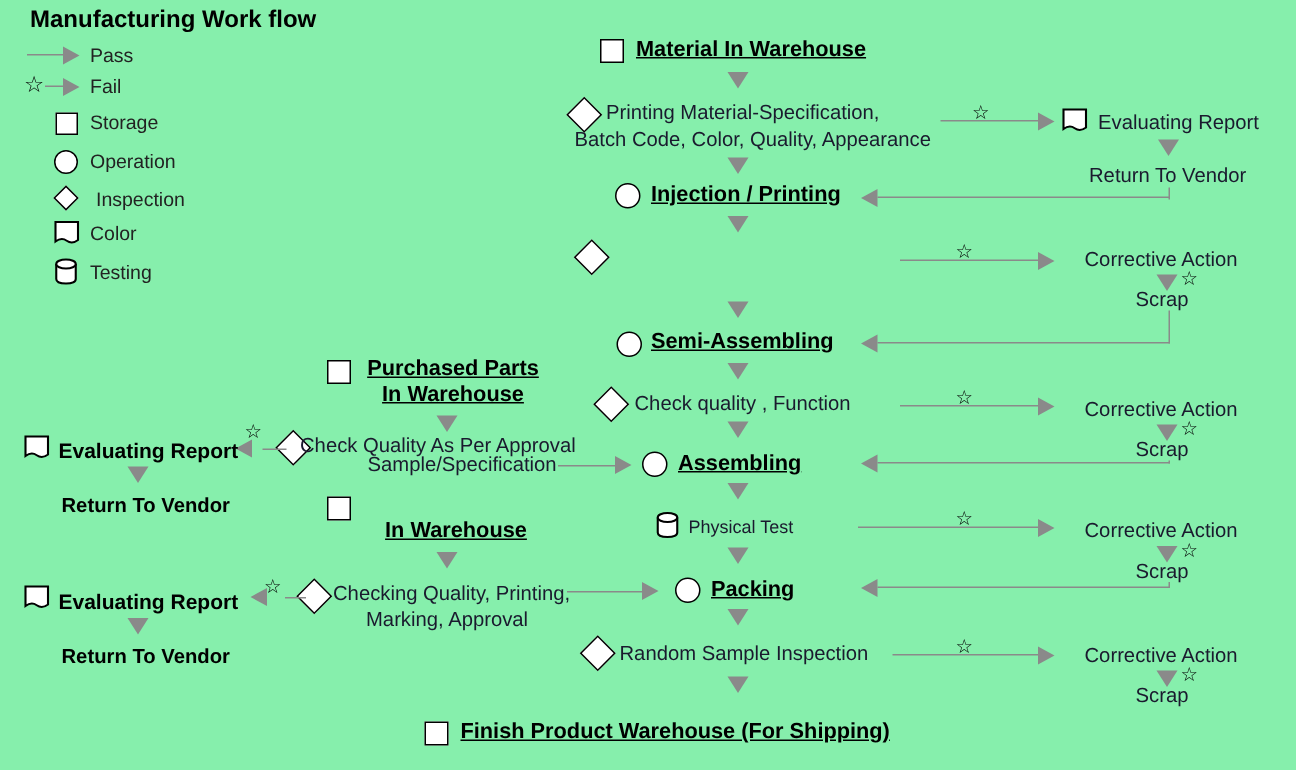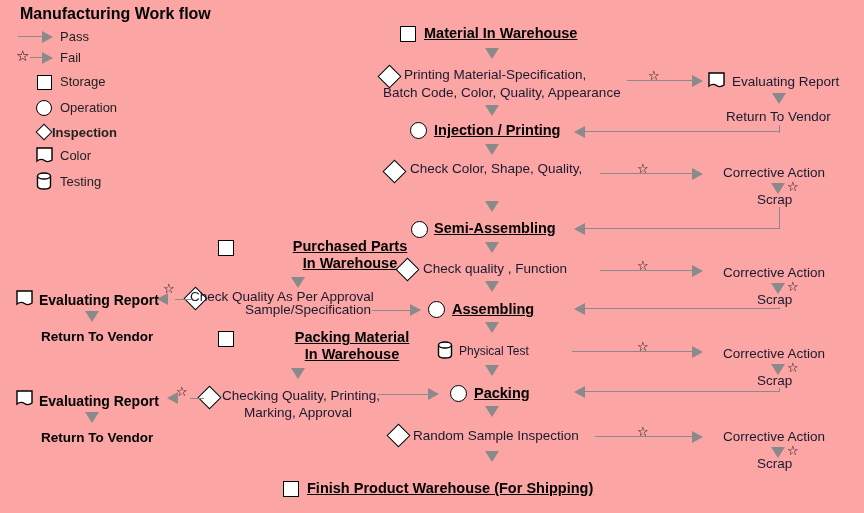--- a/index.html
+++ b/index.html
@@ -4,21 +4,21 @@
 <style>
   html, body {
     margin: 0;
     padding: 0;
     background: #ffffff;
   }
   #canvas {
     position: relative;
     width: 864px;
     height: 513px;
-    background: #fca5a5;
+    background: #86efac;
     font-family: "Liberation Sans", sans-serif;
     overflow: hidden;
   }
   .abs { position: absolute; }
 
   
   .title {
     font-size: 16px;
     font-weight: bold;
     color: #000;
@@ -33,21 +33,20 @@
     font-size: 14.5px;
     font-weight: bold;
     color: #000;
     text-decoration: underline;
     white-space: nowrap;
     line-height: 17px;
   }
   .node-label.two-line {
     text-align: center;
     white-space: normal;
-    margin-left: 48px;
   }
   .insp-label {
     font-size: 13.5px;
     color: #1a1a2e;
     white-space: nowrap;
     line-height: 16px;
   }
   .plain-label {
     font-size: 13.5px;
     color: #1a1a2e;
@@ -151,21 +150,21 @@
     <div class="abs legend-label" style="left:60px; top:74px;">Storage</div>
   </div>
 
   <div class="abs">
     <div class="abs circ" style="left:36px; top:100px; width:16px; height:16px;"></div>
     <div class="abs legend-label" style="left:60px; top:100px;">Operation</div>
   </div>
 
   <div class="abs">
     <div class="abs diam" style="left:38px; top:126px; width:12px; height:12px;"></div>
-    <div class="abs legend-label" style="left:52px; top:125px;font-weight:bold;">Inspection</div>
+    <div class="abs legend-label" style="left:64px; top:125px;">Inspection</div>
   </div>
 
   <div class="abs">
     <svg class="abs" style="left:36px; top:147px;" width="18" height="17">
       <path d="M1,1 H16 V13 Q12,16 8.5,13.5 Q5,11 1,14 Z" fill="#fff" stroke="#000" stroke-width="1.4"></path>
     </svg>
     <div class="abs legend-label" style="left:60px; top:148px;">Color</div>
   </div>
 
   <div class="abs">
@@ -198,21 +197,20 @@
   <div class="abs hline" style="left:585px; top:131px; width:195px;"></div>
   <div class="abs arr-left" style="left:574px; top:126px;"></div>
 
   <div class="abs arr-down" style="left:485px; top:105px;"></div>
 
   <div class="abs circ" style="left:410px; top:122px; width:17px; height:17px;"></div>
   <div class="abs node-label" style="left:434px; top:122px;">Injection / Printing</div>
   <div class="abs arr-down" style="left:485px; top:144px;"></div>
 
   <div class="abs diam" style="left:386px; top:163px; width:17px; height:17px;"></div>
-  <div class="abs insp-label" style="left:410px; top:161px;">Check Color, Shape, Quality,</div>
 
   <div class="abs hline" style="left:600px; top:173px; width:95px;"></div>
   <div class="abs star sm" style="left:637px; top:162px;">☆</div>
   <div class="abs arr-right" style="left:692px; top:168px;"></div>
   <div class="abs plain-label" style="left:723px; top:165px;">Corrective Action</div>
   <div class="abs arr-down" style="left:771px; top:183px;"></div>
   <div class="abs star sm" style="left:787px; top:180px;">☆</div>
   <div class="abs plain-label" style="left:757px; top:192px;">Scrap</div>
 
   <div class="abs vline" style="left:779px; top:207px; height:22px;"></div>
@@ -285,38 +283,37 @@
 
   <div class="abs sq" style="left:283px; top:481px; width:16px; height:16px;"></div>
   <div class="abs node-label" style="left:307px; top:480px;">Finish Product Warehouse (For Shipping)</div>
 
   <div class="abs sq" style="left:218px; top:240px; width:16px; height:16px;"></div>
   <div class="abs node-label two-line" style="left:240px; top:238px; width:124px;">Purchased Parts</div>
   <div class="abs node-label two-line" style="left:240px; top:255px; width:124px;">In Warehouse</div>
   <div class="abs arr-down" style="left:291px; top:277px;"></div>
 
   <div class="abs diam" style="left:187px; top:290px; width:17px; height:17px;"></div>
-  <div class="abs insp-label" style="left:190px; top:289px;">Check Quality As Per Approval</div>
+  <div class="abs insp-label" style="left:200px; top:289px;">Check Quality As Per Approval</div>
   <div class="abs insp-label" style="left:245px; top:302px;">Sample/Specification</div>
 
   <div class="abs hline" style="left:372px; top:310px; width:40px;"></div>
   <div class="abs arr-right" style="left:410px; top:304px;"></div>
 
   <div class="abs hline" style="left:175px; top:299px; width:16px;"></div>
   <div class="abs star sm" style="left:163px; top:282px;">☆</div>
   <div class="abs arr-left" style="left:157px; top:293px;"></div>
   <svg class="abs" style="left:16px; top:290px;" width="18" height="17">
     <path d="M1,1 H16 V13 Q12,16 8.5,13.5 Q5,11 1,14 Z" fill="#fff" stroke="#000" stroke-width="1.4"></path>
   </svg>
   <div class="abs report-label" style="left:39px; top:292px;">Evaluating Report</div>
   <div class="abs arr-down" style="left:85px; top:311px;"></div>
   <div class="abs bold-label" style="left:41px; top:329px;">Return To Vendor</div>
 
   <div class="abs sq" style="left:218px; top:331px; width:16px; height:16px;"></div>
-  <div class="abs node-label two-line" style="left:240px; top:329px; width:128px;">Packing Material</div>
   <div class="abs node-label two-line" style="left:240px; top:346px; width:128px;">In Warehouse</div>
   <div class="abs arr-down" style="left:291px; top:368px;"></div>
 
   <div class="abs diam" style="left:201px; top:389px; width:17px; height:17px;"></div>
   <div class="abs insp-label" style="left:222px; top:388px;">Checking Quality, Printing,</div>
   <div class="abs insp-label" style="left:244px; top:405px;">Marking, Approval</div>
 
   <div class="abs hline" style="left:378px; top:394px; width:52px;"></div>
   <div class="abs arr-right" style="left:428px; top:388px;"></div>
 

